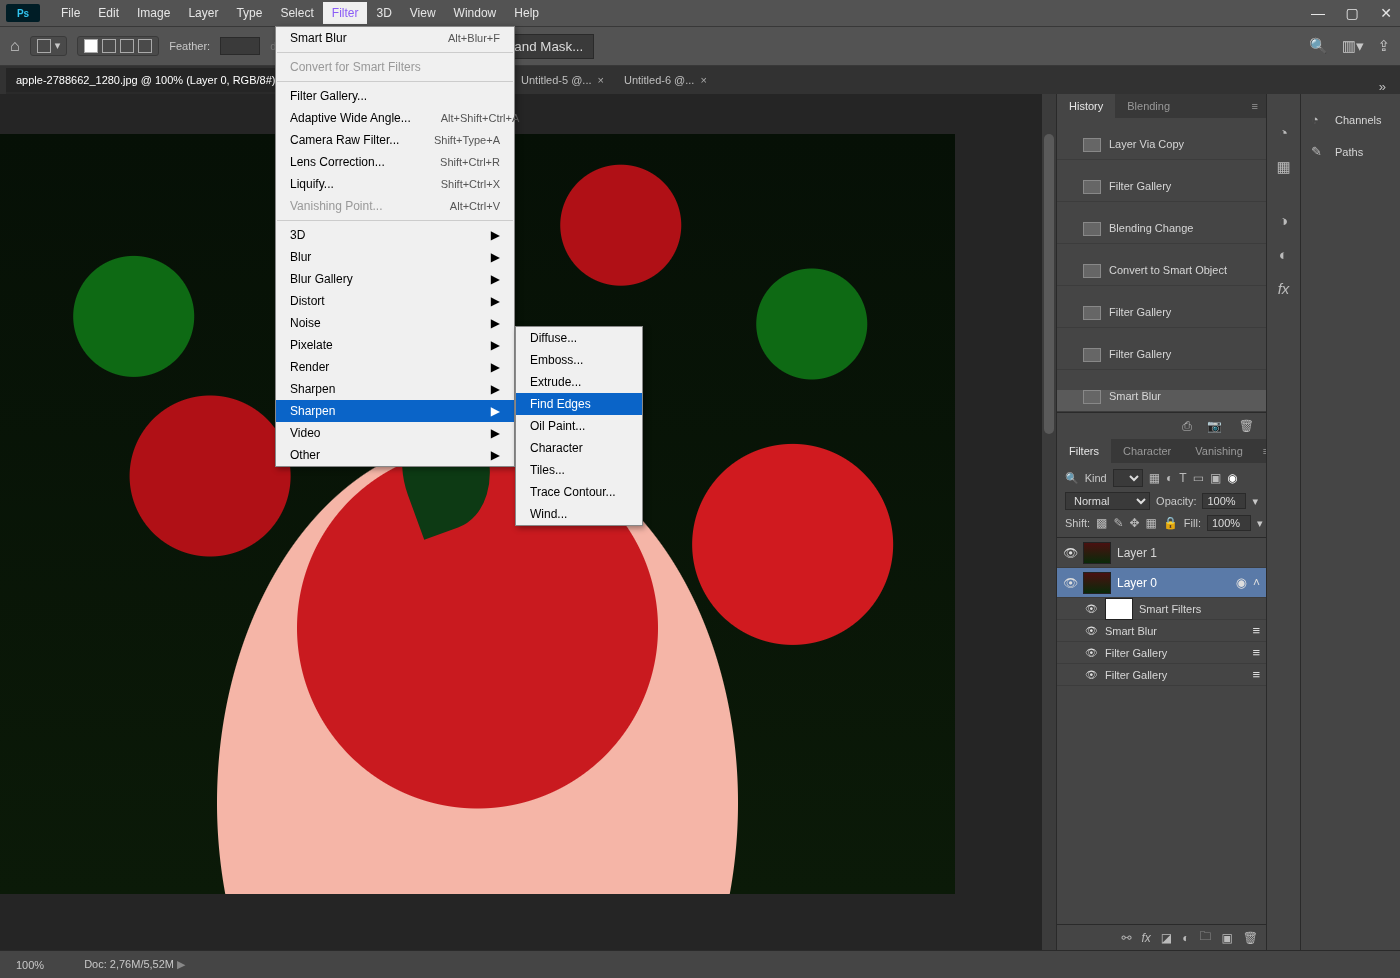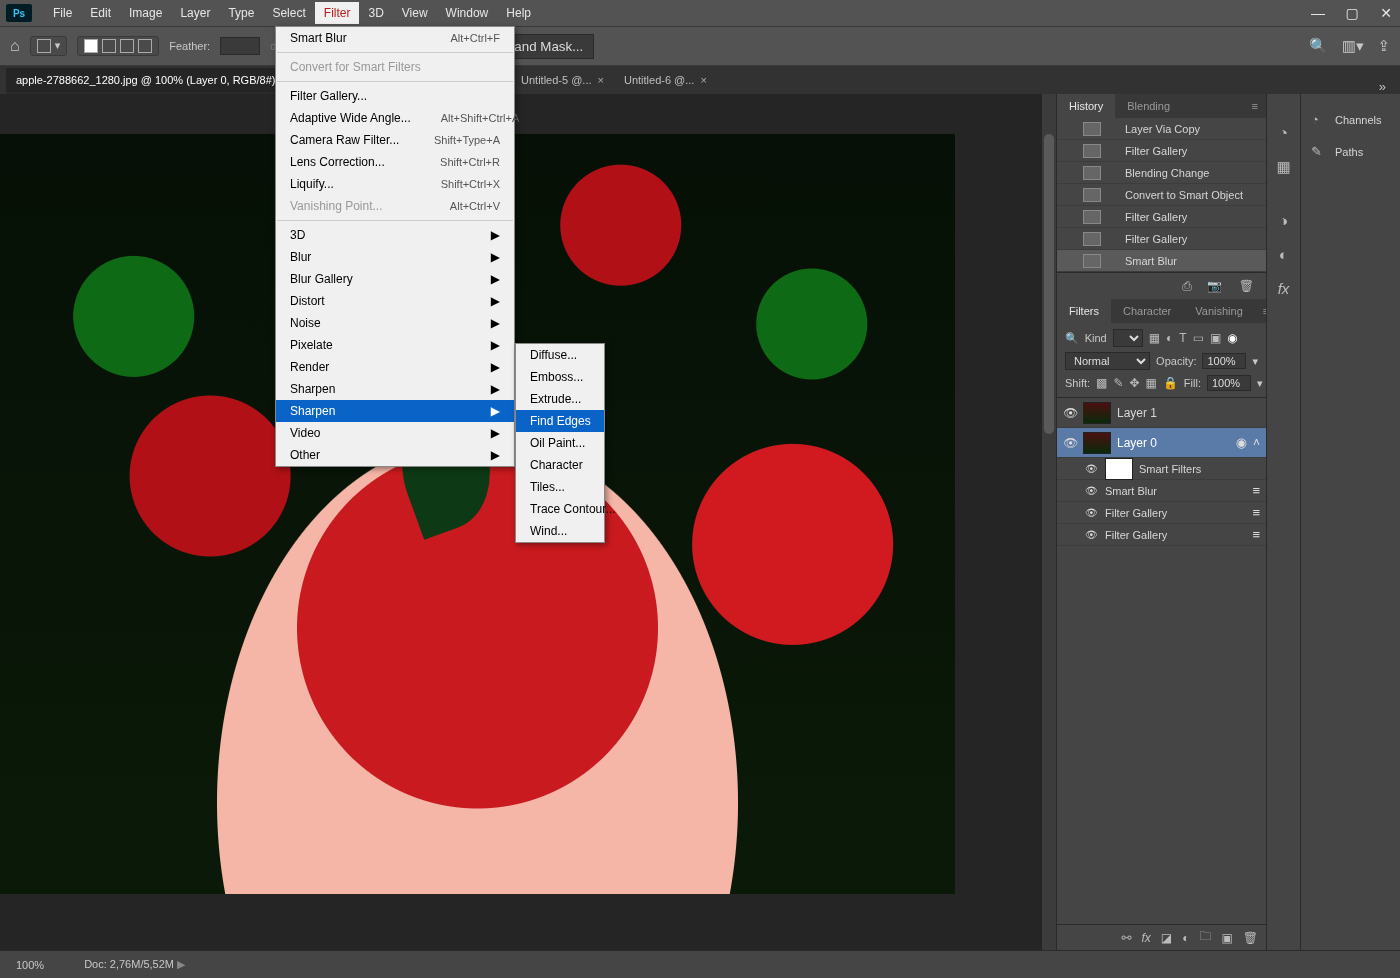--- a/index.html
+++ b/index.html
@@ -1,23 +1,23 @@
 <!DOCTYPE html>
 <html><head>
 <meta charset="utf-8">
 <style>
 * { margin:0; padding:0; box-sizing:border-box; font-family:"Segoe UI",Tahoma,sans-serif; -webkit-font-smoothing:antialiased; }
 body { background:#323232; color:#d6d6d6; font-size:12px; width:1400px; height:978px; overflow:hidden; position:relative; }
 
 
 .titlebar { height:26px; background:#535353; display:flex; align-items:center; padding:0 6px; position:relative; }
-.ps-logo { width:26px; height:18px; background:#001d26; color:#31c5f0; font-weight:bold; font-size:10px; display:flex; align-items:center; justify-content:center; border-radius:2px; margin-right:12px; }
+.ps-logo { width:34px; height:18px; background:#001d26; color:#31c5f0; font-weight:bold; font-size:10px; display:flex; align-items:center; justify-content:center; border-radius:2px; margin-right:12px; }
 .menubar { display:flex; gap:0; }
 .menubar span { padding:4px 9px; cursor:pointer; color:#e6e6e6; }
-.menubar span.open { background:#f0f0f0; color:#b91c1c; }
+.menubar span.open { background:#f0f0f0; color:#8b5cf6; }
 .winctrl { position:absolute; right:6px; display:flex; gap:18px; color:#e6e6e6; font-size:14px; }
 .winctrl span { width:16px; text-align:center; cursor:pointer; }
 
 
 .optbar { height:40px; background:#535353; border-top:1px solid #383838; border-bottom:1px solid #383838; display:flex; align-items:center; padding:0 10px; gap:10px; color:#c8c8c8; font-size:11px; }
 .optbar .home { font-size:16px; }
 .optbar .grp { display:flex; gap:4px; padding:2px 6px; border:1px solid #3a3a3a; border-radius:3px; background:#4a4a4a; }
 .optbar .sq { width:14px; height:14px; border:1px solid #aaa; display:inline-block; }
 .optbar input { width:40px; background:#3a3a3a; border:1px solid #2a2a2a; color:#ddd; padding:2px; font-size:11px; }
 .optbar .mask-btn { background:#3a3a3a; border:1px solid #2a2a2a; padding:4px 10px; color:#ddd; cursor:pointer; }
@@ -52,21 +52,21 @@
 .iconstrip { width:34px; background:#454545; border-left:1px solid #2a2a2a; display:flex; flex-direction:column; align-items:center; gap:16px; padding-top:30px; }
 .iconstrip .ic{width:18px;height:18px;color:#bbb;font-size:15px;text-align:center;}
 
 
 .dock { width:210px; background:#454545; display:flex; flex-direction:column; border-left:1px solid #2a2a2a;}
 .panel-tabs { display:flex; background:#383838; height:24px; align-items:center; font-size:11px; }
 .panel-tabs span { padding:0 12px; color:#999; cursor:pointer; height:100%; display:flex; align-items:center;}
 .panel-tabs span.act { background:#454545; color:#e6e6e6;}
 .panel-tabs .mnu{margin-left:auto;padding:0 8px;}
 .hist-list { overflow:auto; border-bottom:1px solid #2a2a2a;}
-.hist-row { display:flex; align-items:center; height:22px; padding-left:26px; gap:24px; cursor:pointer; font-size:11px; color:#d6d6d6; border-bottom:1px solid #3c3c3c;}
+.hist-row { display:flex; height:22px; padding-left:26px; gap:8px; cursor:pointer; font-size:11px; color:#d6d6d6; border-bottom:1px solid #3c3c3c;margin-top:20px;}
 .hist-row.sel { background:#5a5a5a; }
 .hist-row .th{width:18px;height:14px;border:1px solid #888;background:#666;}
 .hist-foot { height:26px; display:flex; justify-content:flex-end; gap:16px; padding:0 12px; align-items:center; color:#bbb;}
 
 .layer-ctrl { padding:6px 8px; display:flex; flex-direction:column; gap:5px; font-size:11px; color:#c8c8c8; border-bottom:1px solid #2a2a2a;}
 .layer-ctrl .row{display:flex;align-items:center;gap:6px;}
 .layer-ctrl select, .layer-ctrl input{background:#3a3a3a;border:1px solid #2a2a2a;color:#ddd;font-size:11px;padding:1px 4px;}
 .layer-ctrl .icons{display:flex;gap:6px;font-size:12px;color:#bbb;}
 .layer-ctrl .pct{width:44px;}
 
@@ -93,21 +93,21 @@
 
 
 .dd { position:absolute; background:#f0f0f0; color:#000; font-size:12px; border:1px solid #888; box-shadow:2px 2px 6px rgba(0,0,0,.4); z-index:100; }
 .dd .mi { padding:4px 14px; display:flex; align-items:center; cursor:pointer; white-space:nowrap;}
 .dd .mi.sel { background:#0a64c8; color:#fff;}
 .dd .mi.dis { color:#999;}
 .dd .sep { height:1px; background:#ccc; margin:3px 1px;}
 .dd .mi .sc{margin-left:auto;padding-left:30px;color:#555;font-size:11px;}
 .dd .mi .ar{margin-left:auto;padding-left:30px;}
 .filter-dd { left:275px; top:26px; width:240px;}
-.stylize-dd { left:515px; top:343px; width:90px;}
+.stylize-dd { left:515px; top:326px; width:128px;}
 </style>
 </head>
 <body>
 
 <div class="titlebar">
   <div class="ps-logo">Ps</div>
   <div class="menubar" id="menubar">
       <span>File</span>
       <span>Edit</span>
       <span>Image</span>
@@ -330,21 +330,21 @@
 </div>
 
 <div class="status">
   <span>100%</span>
   <span><span>Doc: 2,76M/5,52M</span> <span class="arrow">▶</span></span>
 </div>
 
 <div class="dd filter-dd" id="filterdd">
     <div class="mi">
       <span>Smart Blur</span>
-      <span class="sc">Alt+Ctrl+F</span>
+      <span class="sc">Alt+Blur+F</span>
     </div>
     <div class="sep"></div>
     <div class="mi dis">
       <span>Convert for Smart Filters</span>
     </div>
     <div class="sep"></div>
     <div class="mi">
       <span>Filter Gallery...</span>
     </div>
     <div class="mi">

